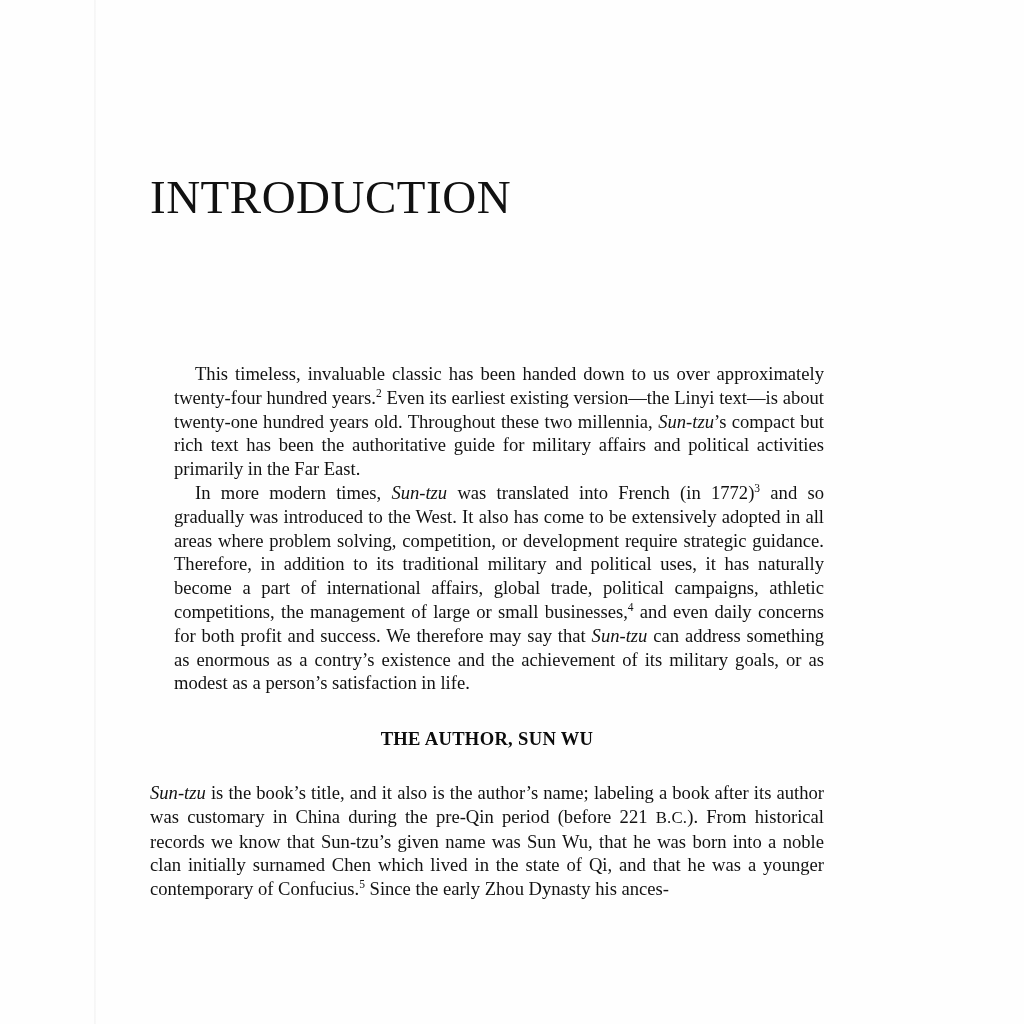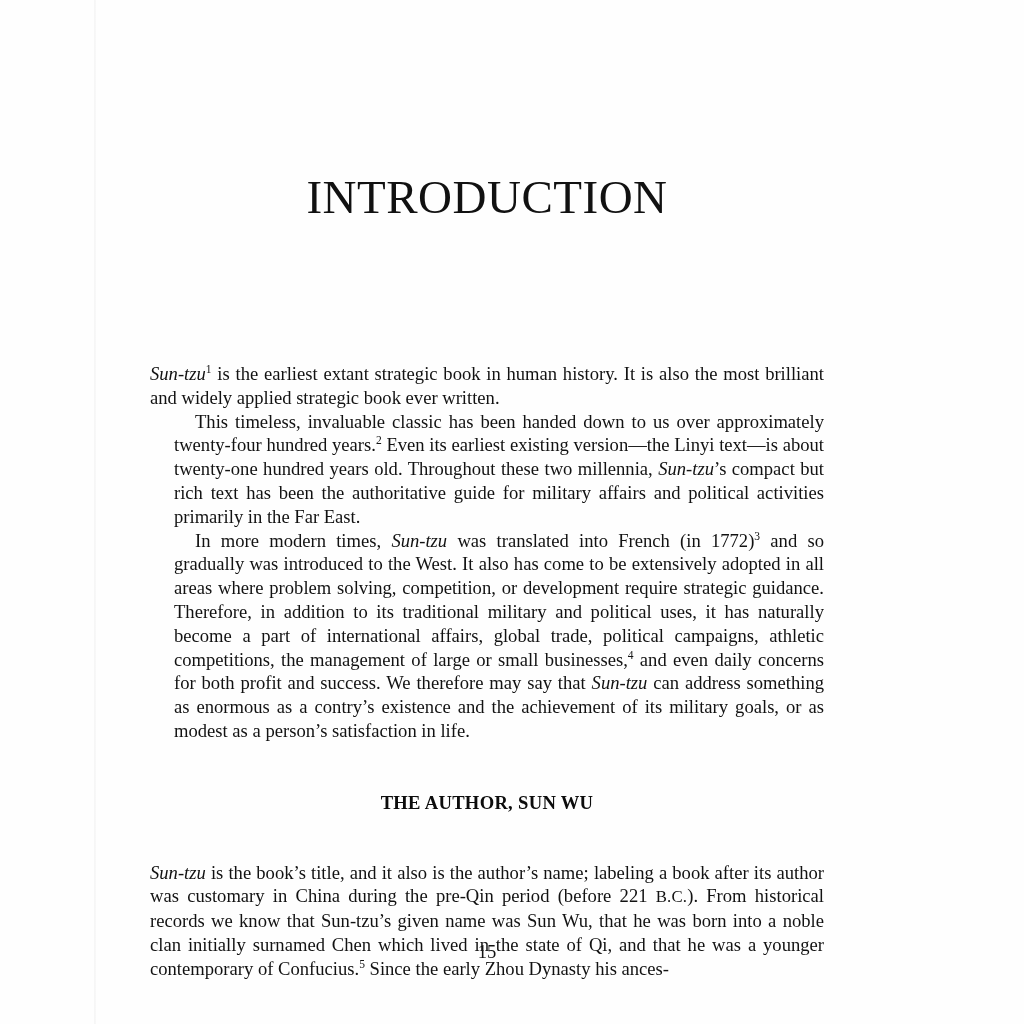--- a/index.html
+++ b/index.html
@@ -47,21 +47,21 @@
     width: 674px;
     height: 1024px;
   }
 
   
   .chapter-title {
     position: absolute;
     top: 143px;
     left: 0;
     width: 674px;
-    text-align: center;
+    text-align: left;
     font-size: 47px;
     line-height: 1.02;
     font-weight: 400;
     letter-spacing: 0.5px;
     color: #111111;
   }
 
   
   .text-column {
     position: absolute;
@@ -93,21 +93,21 @@
   }
 
   .smallcaps {
     font-variant: small-caps;
     font-size: 0.90em;
     letter-spacing: 0.2px;
   }
 
   
   .section-heading {
-    margin: 16px;
+    margin: 0;
     padding: 0;
     text-align: center;
     font-size: 18.6px;
     font-weight: 700;
     line-height: 23.8px;
     letter-spacing: 0.3px;
     color: #0c0c0c;
   }
 
   .gap-before-heading { height: 32px; }
@@ -131,30 +131,28 @@
 <div class="page-scan">
 
   <div class="gutter-line"></div>
 
   <div class="page-body">
 
     <h1 class="chapter-title">INTRODUCTION</h1>
 
     <div class="text-column">
 
-      <p class="para" id="slot-p1"><i>Sun-tzu</i><sup>1</sup><span> is the earliest extant strategic book in human history. It is also the most brilliant and widely applied strategic book ever written.</span></p>
       <p class="para indent" id="slot-p2"><span>This timeless, invaluable classic has been handed down to us over approximately twenty-four hundred years.</span><sup>2</sup><span> Even its earliest existing version—the Linyi text—is about twenty-one hundred years old. Throughout these two millennia, </span><i>Sun-tzu</i><span>’s compact but rich text has been the authoritative guide for military affairs and political activities primarily in the Far East.</span></p>
       <p class="para indent" id="slot-p3"><span>In more modern times, </span><i>Sun-tzu</i><span> was translated into French (in 1772)</span><sup>3</sup><span> and so gradually was introduced to the West. It also has come to be extensively adopted in all areas where problem solving, competition, or development require strategic guidance. Therefore, in addition to its traditional military and political uses, it has naturally become a part of international affairs, global trade, political campaigns, athletic competitions, the management of large or small businesses,</span><sup>4</sup><span> and even daily concerns for both profit and success. We therefore may say that </span><i>Sun-tzu</i><span> can address something as enormous as a contry’s existence and the achievement of its military goals, or as modest as a person’s satisfaction in life.</span></p>
 
       <div class="gap-before-heading"></div>
 
       <h2 class="section-heading">THE AUTHOR, SUN WU</h2>
 
       <div class="gap-after-heading"></div>
 
       <p class="para" id="slot-p4"><i>Sun-tzu</i><span> is the book’s title, and it also is the author’s name; labeling a book after its author was customary in China during the pre-Qin period (before 221 </span><span class="smallcaps">B.C.</span><span>). From historical records we know that Sun-tzu’s given name was Sun Wu, that he was born into a noble clan initially surnamed Chen which lived in the state of Qi, and that he was a younger contemporary of Confucius.</span><sup>5</sup><span> Since the early Zhou Dynasty his ances-</span></p>
 
     </div>
 
-    <div class="folio">15</div>
 
   </div>
 </div>
 
 </body></html>

